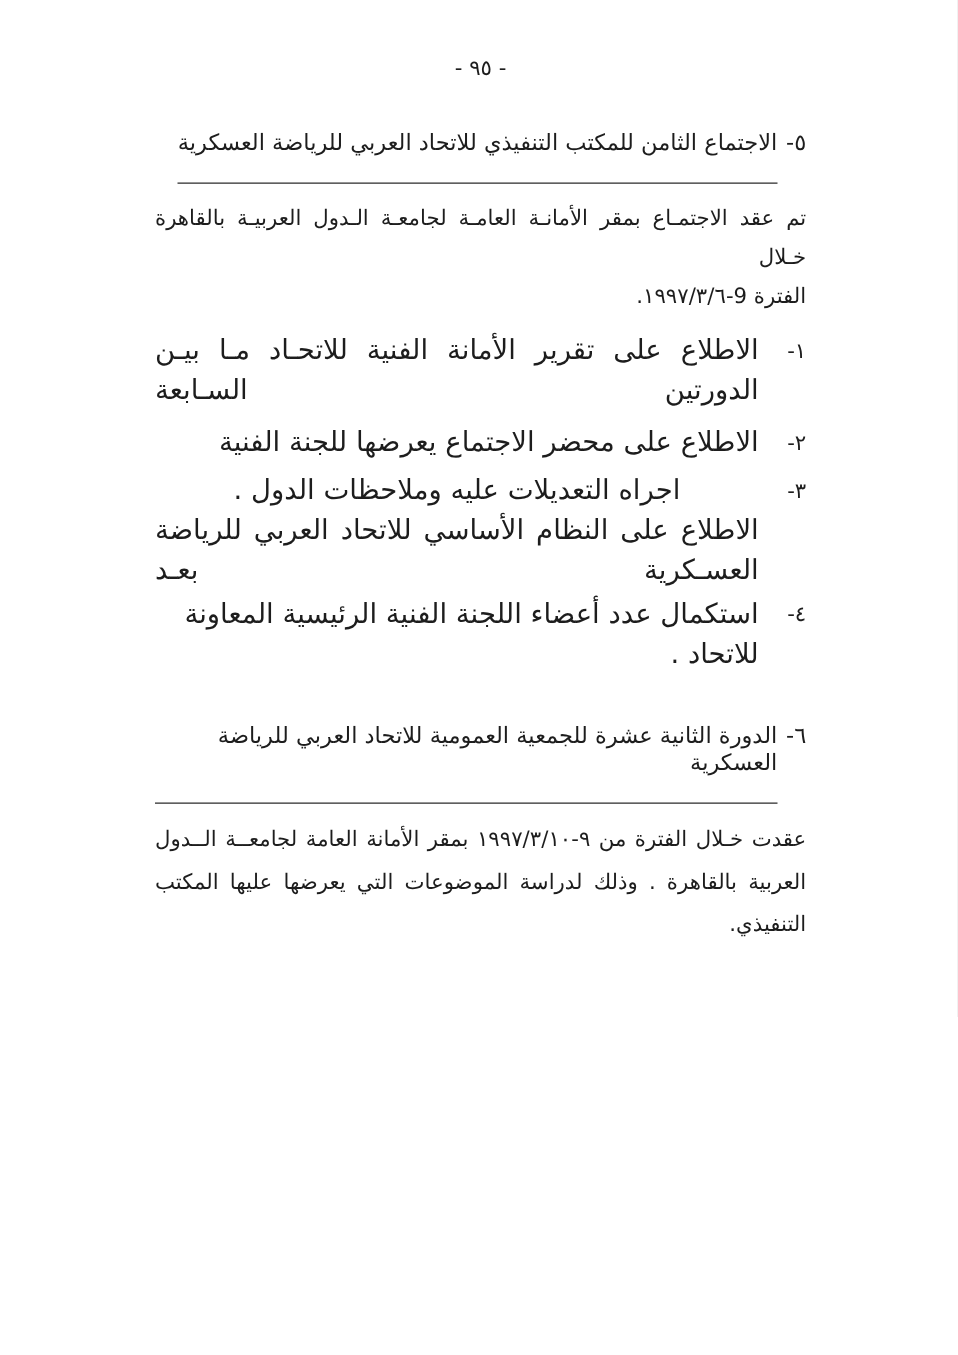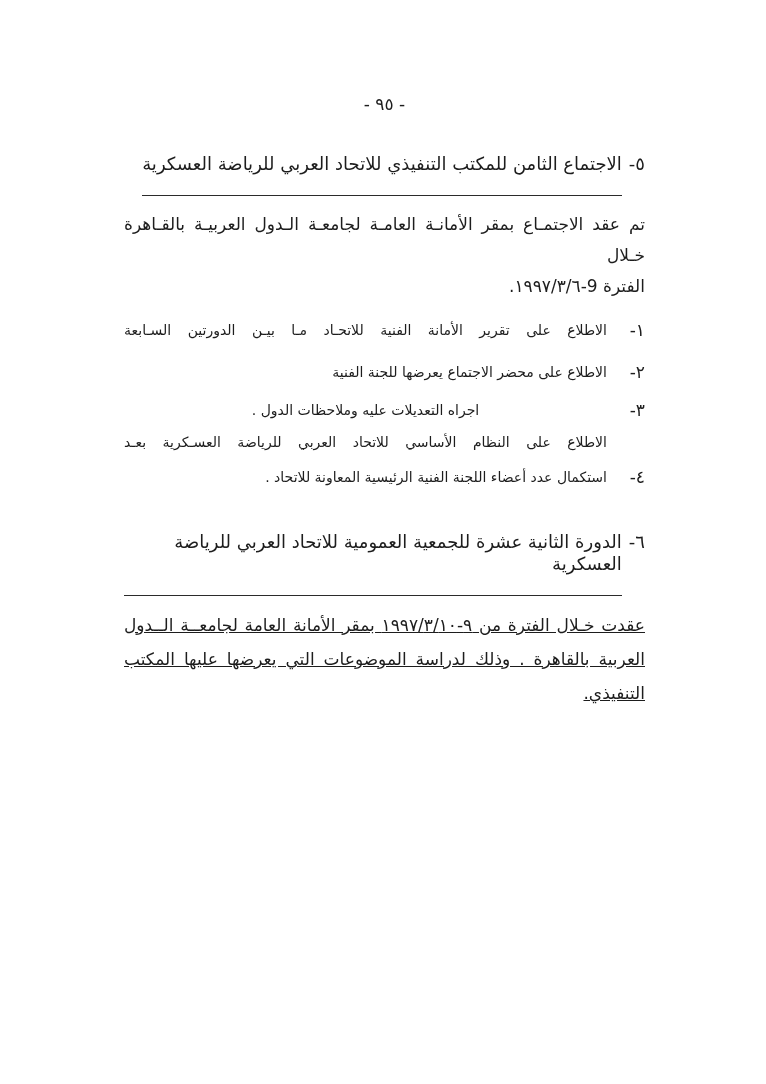--- a/index.html
+++ b/index.html
@@ -12,21 +12,21 @@
     font-family:"DejaVu Sans", sans-serif;
     direction:rtl;
     overflow:hidden;
     box-sizing:border-box;
   }
   .content {
     position:absolute;
     top:0; right:121px; left:124px;
   }
   .page-number {
-    margin-top:91px;
+    margin-top:42px;
     text-align:center;
     font-size:17px;
     line-height:26px;
     letter-spacing:5px;
   }
   .heading {
     display:flex;
     align-items:baseline;
     gap:7px;
     margin-top:36px;
@@ -46,43 +46,43 @@
   .intro {
     margin-top:14px;
     font-size:17px;
     line-height:26px;
     text-align:right;
   }
   .list { margin-top:12px; }
   .list-item { display:flex; }
   .item-num { flex:none; width:38px; font-size:17px; line-height:32px; }
   .item-body { flex:1; min-width:0; }
-  .item-body .line { font-size:14px; line-height:32px; }
+  .item-body .line { font-size:22px; line-height:32px; }
   .li-2 { margin-top:10px; }
   .li-3 { margin-top:6px; }
   .li-4 { margin-top:3px; }
   .heading.h6 { margin-top:38px; }
-  .para.p6 { margin-top:12px;text-decoration:underline; }
+  .para.p6 { margin-top:12px; }
   .para.p6 .line { line-height:34px; }
 </style>
 </head>
 <body>
 
 <div class="page">
   <div class="content">
 
     <div class="page-number">- ٩٥ -</div>
 
     <div class="heading">
       <span class="h-num">٥-</span>
       <span class="h-title">الاجتماع الثامن للمكتب التنفيذي للاتحاد العربي للرياضة العسكرية</span>
     </div>
 
     <div class="para">
-      <div class="line justify">تم عقد الاجتمـاع بمقر الأمانـة العامـة لجامعـة الـدول العربيـة بالقـاهرة خـلال</div>
+      <div class="line justify">تم عقد الاجتمـاع بمقر الأمانـة العامـة لجامعـة الـدول العربيـة بالقاهرة خـلال</div>
       <div class="line right">الفترة 9-٦/‏٣/‏١٩٩٧.</div>
     </div>
 
 
     <div class="list">
 
       <div class="list-item li-1">
         <span class="item-num">١-</span>
         <div class="item-body">
           <div class="line justify">الاطلاع على تقرير الأمانة الفنية للاتحـاد مـا بيـن الدورتين السـابعة</div>

